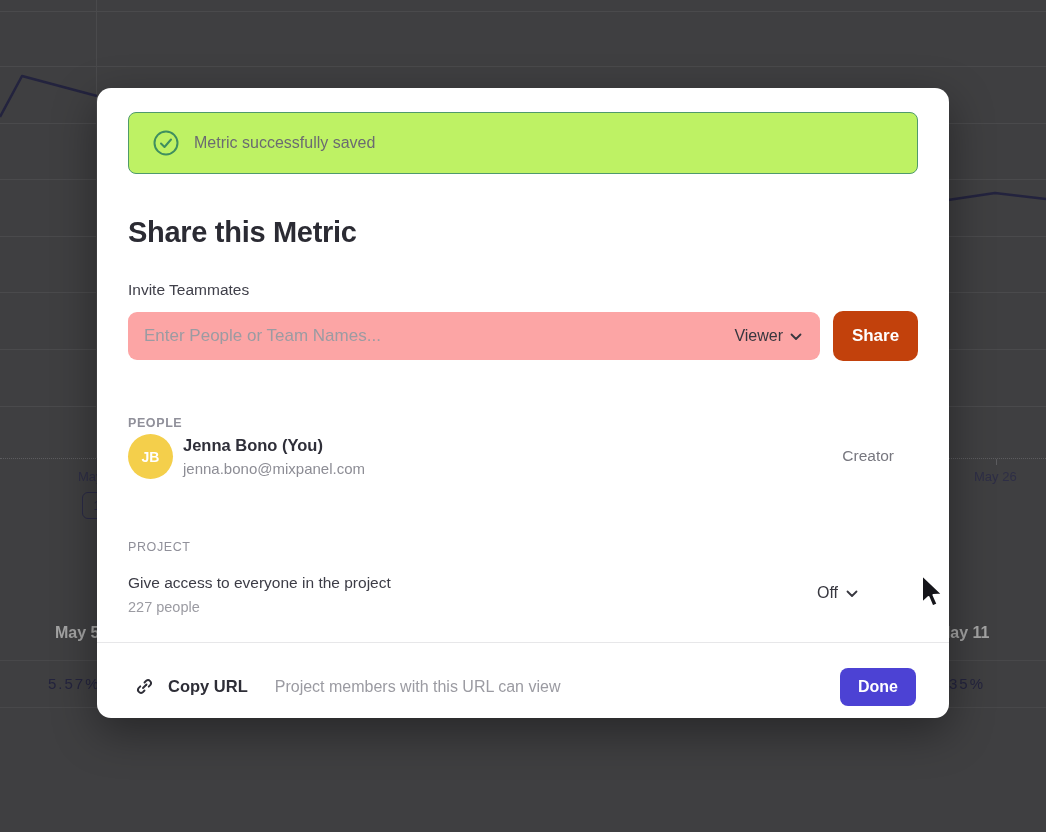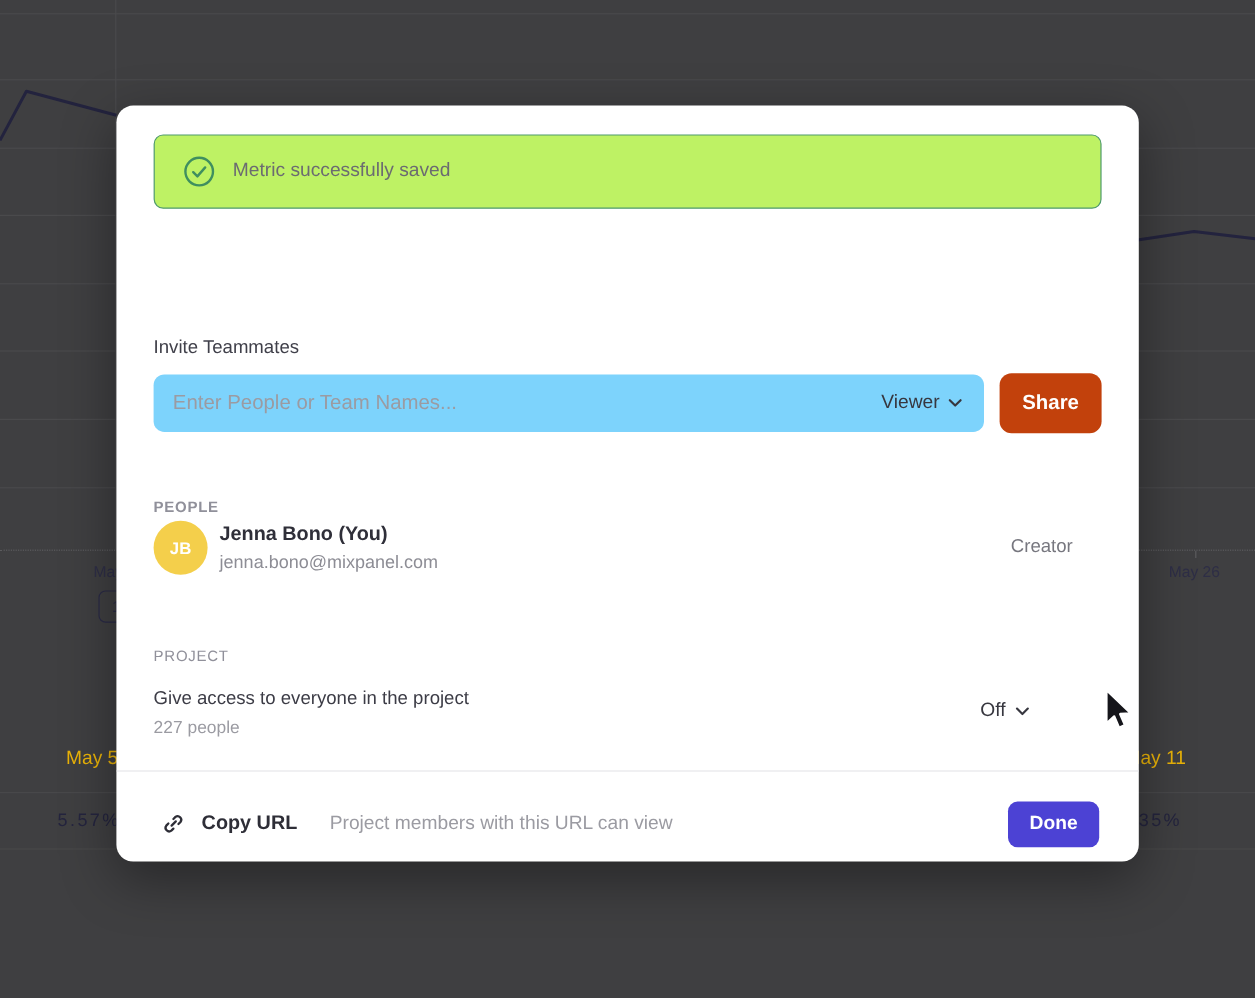--- a/index.html
+++ b/index.html
@@ -11,21 +11,21 @@
   }
   
   .bg { position:absolute; inset:0; background:#3f3f41; }
   .gridline-h { position:absolute; left:0; width:1046px; height:1px; background:#4a4a4c; }
   .gridline-v { position:absolute; top:0; width:1px; background:#4a4a4c; }
   .axis-dotted { position:absolute; left:0; width:1046px; height:0; border-top:1px dotted #5c5c5f; }
   .axis-tick { position:absolute; width:1px; height:6px; background:#5c5c5f; }
   .faint-row-line { position:absolute; left:0; width:1046px; height:1px; background:#48484a; }
   .chart-svg { position:absolute; inset:0; }
   .bg-tick-label { position:absolute; font-size:13px; color:#2e2e46; font-weight:500; white-space:nowrap; }
-  .bg-table-date { position:absolute; font-size:16px; color:#eab308; font-weight:400; white-space:nowrap; }
+  .bg-table-date { position:absolute; font-size:16px; color:#a3a3a3; font-weight:700; white-space:nowrap; }
   .bg-table-value { position:absolute; font-size:15px; color:#24243e; letter-spacing:2px; white-space:nowrap; }
   .bg-tooltip-frag {
     position:absolute; width:30px; height:27px; border:1.5px solid #2a2a46; border-radius:6px;
     color:#2a2a46; font-size:13px; display:flex; align-items:center; justify-content:center;
   }
   
   .modal {
     position:absolute; left:97px; top:88px; width:852px; height:630px;
     background:#ffffff; border-radius:14px;
     box-shadow:0 14px 44px rgba(0,0,0,0.38);
@@ -40,21 +40,21 @@
   .modal-title {
     position:absolute; left:31px; top:128px;
     font-size:29px; font-weight:700; color:#2b2b33; letter-spacing:-0.3px;
   }
   .invite-label {
     position:absolute; left:31px; top:193px;
     font-size:15.5px; font-weight:500; color:#40404a;
   }
   .input-row { position:absolute; left:31px; top:224px; width:790px; height:48px; display:flex; align-items:center; }
   .invite-input-box {
-    width:692px; height:48px; background:#7dd3fc; border-radius:9px;
+    width:692px; height:48px; background:#fca5a5; border-radius:9px;
     display:flex; align-items:center; padding:0 18px 0 16px;
   }
   .invite-input {
     flex:1; border:none; outline:none; background:transparent;
     font-family:"Liberation Sans", sans-serif; font-size:17px; color:#3c3c45;
   }
   .invite-input::placeholder { color:#9b9ba2; opacity:1; }
   .role-dropdown { display:flex; align-items:center; gap:7px; font-size:16px; font-weight:500; color:#37373f; cursor:pointer; white-space:nowrap; }
   .share-btn {
     margin-left:13px; width:85px; height:50px; border:none; border-radius:10px;
@@ -135,20 +135,21 @@
   <div class="banner">
     <span style="display:flex;">
       <svg width="26" height="26" viewBox="0 0 26 26">
         <circle cx="13" cy="13" r="11.5" fill="none" stroke="#3f8f5f" stroke-width="2"></circle>
         <polyline points="8,13.5 11.5,17 18,9.5" fill="none" stroke="#3f8f5f" stroke-width="2" stroke-linecap="round" stroke-linejoin="round"></polyline>
       </svg>
     </span>
     <span class="banner-text">Metric successfully saved</span>
   </div>
 
+  <h1 class="modal-title">Share this Metric</h1>
 
   <div class="invite-label">Invite Teammates</div>
 
   <div class="input-row">
     <div class="invite-input-box">
       <input class="invite-input" type="text" value="" placeholder="Enter People or Team Names..." style="">
       <div class="role-dropdown">
         <span>Viewer</span>
         <span class="chev">
           <svg width="12" height="8" viewBox="0 0 12 8">

